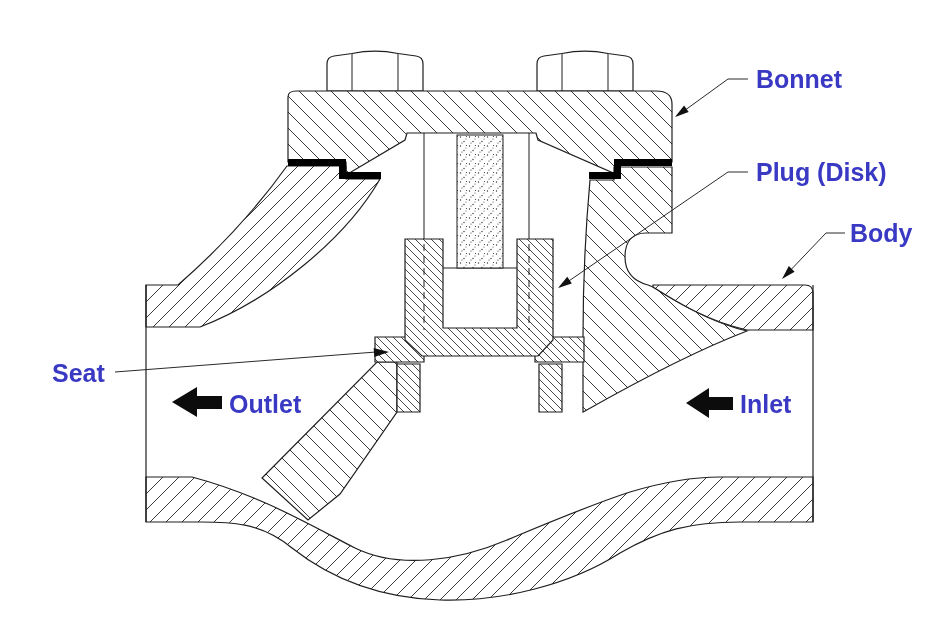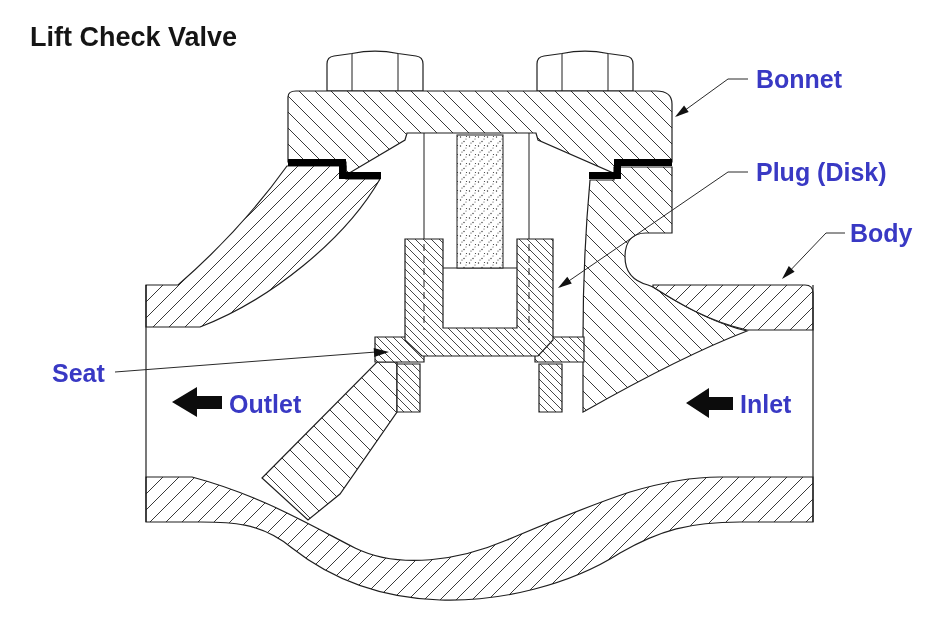--- a/index.html
+++ b/index.html
@@ -12,21 +12,20 @@
   .edge{stroke:#1f1f1f;stroke-width:1.2;}
   .thin{stroke:#1f1f1f;stroke-width:1;}
   .leader{stroke:#2a2a2a;stroke-width:1;fill:none;}
   .ah{fill:#111;stroke:none;}
   .flow{fill:#0c0c0c;stroke:none;}
 </style>
 </head>
 <body>
 
 <div id="stage">
-  <div id="title">Lift Check Valve</div>
 
   <svg width="935" height="619" viewBox="0 0 935 619">
     <defs>
 
       <pattern id="hatchB" width="16" height="16" patternUnits="userSpaceOnUse">
         <rect width="16" height="16" fill="#ffffff"></rect>
         <path d="M0,0 L16,16 M-4,12 L4,20 M12,-4 L20,4" stroke="#3a3a3a" stroke-width="1" fill="none"></path>
       </pattern>
 
       <pattern id="hatchF" width="16" height="16" patternUnits="userSpaceOnUse">

